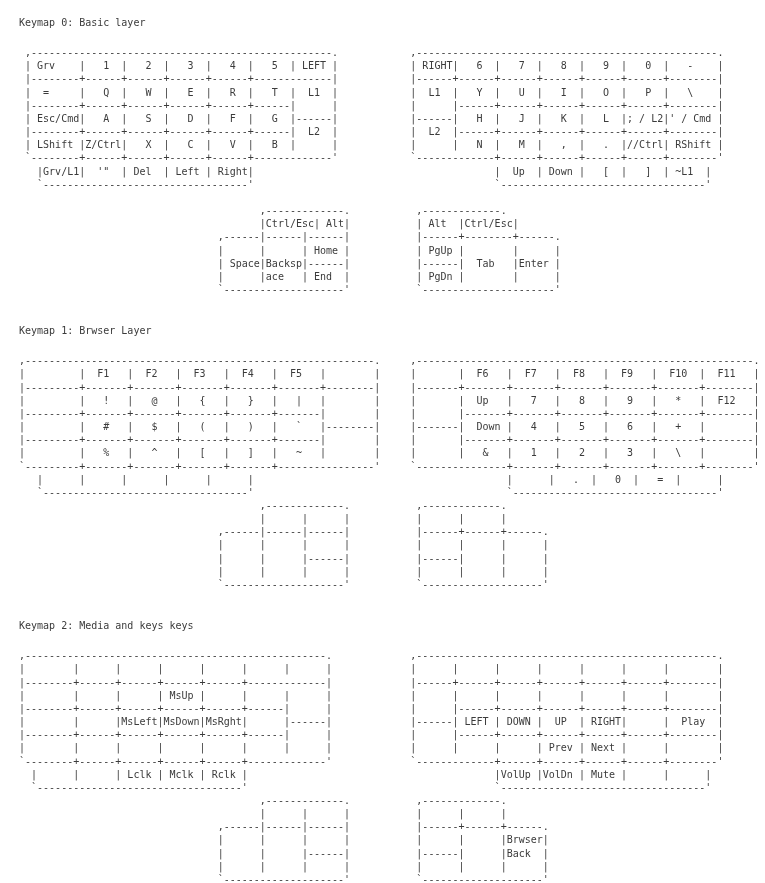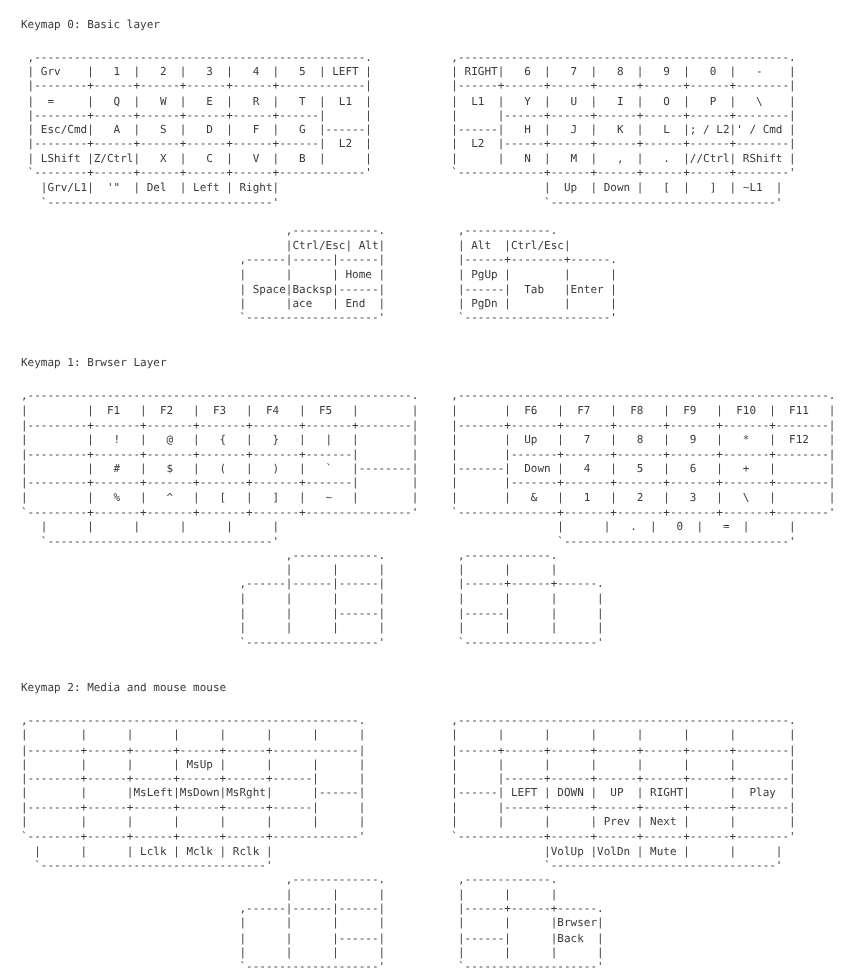--- a/index.html
+++ b/index.html
@@ -78,21 +78,21 @@
                                         ,-------------.           ,-------------.
                                         |      |      |           |      |      |
                                  ,------|------|------|           |------+------+------.
                                  |      |      |      |           |      |      |      |
                                  |      |      |------|           |------|      |      |
                                  |      |      |      |           |      |      |      |
                                  `--------------------'           `--------------------'</pre>
   </section>
 
   <section class="keymap-section">
-    <div class="keymap-title">Keymap 2: Media and mouse mouse</div>
+    <div class="keymap-title">Keymap 2: Media and keys keys</div>
     <pre class="keymap-art">,--------------------------------------------------.             ,--------------------------------------------------.
 |        |      |      |      |      |      |      |             |      |      |      |      |      |      |        |
 |--------+------+------+------+------+-------------|             |------+------+------+------+------+------+--------|
 |        |      |      | MsUp |      |      |      |             |      |      |      |      |      |      |        |
 |--------+------+------+------+------+------|      |             |      |------+------+------+------+------+--------|
 |        |      |MsLeft|MsDown|MsRght|      |------|             |------| LEFT | DOWN |  UP  | RIGHT|      |  Play  |
 |--------+------+------+------+------+------|      |             |      |------+------+------+------+------+--------|
 |        |      |      |      |      |      |      |             |      |      |      | Prev | Next |      |        |
 `--------+------+------+------+------+-------------'             `-------------+------+------+------+------+--------'
   |      |      | Lclk | Mclk | Rclk |                                         |VolUp |VolDn | Mute |      |      |

